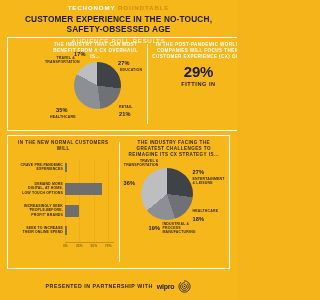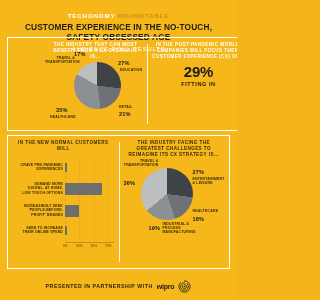--- a/index.html
+++ b/index.html
@@ -10,21 +10,21 @@
     overflow: hidden;
   }
   #page {
     position: relative;
     width: 237px; height: 300px;
     background: #F6B71B;
     padding: 0;
   }
 
   
-  .hdr { padding: 12px 8px 2px; text-align: center; }
+  .hdr { padding: 4px 8px 2px; text-align: center; }
   .brandline {
     font-size: 6.2px; font-weight: bold; letter-spacing: .85px;
     line-height: 8px;
   }
   .brand-a { color: #FFFFFF; }
   .brand-b { color: #C98F12; }
   .hdr-title {
     color: #1C1C1C; font-weight: bold; font-size: 8.3px;
     letter-spacing: .15px; line-height: 10px; margin-top: 2px;
     text-transform: uppercase;

